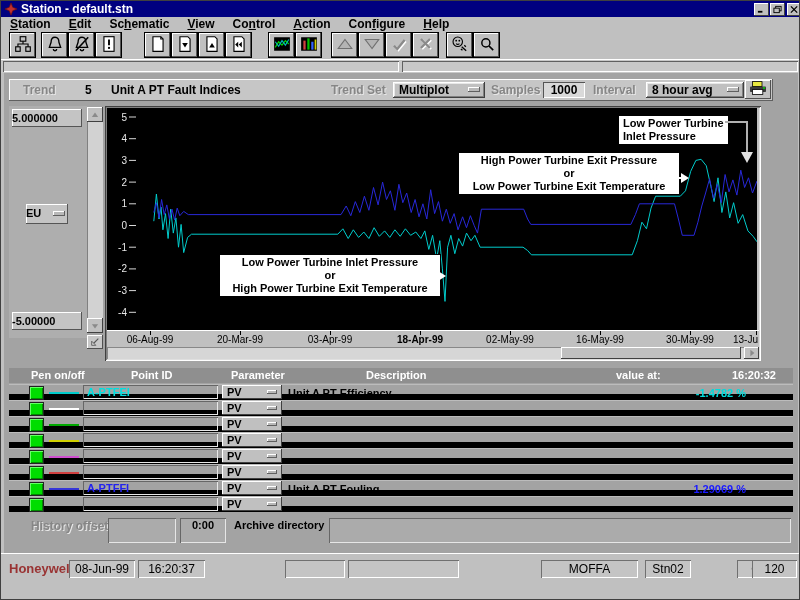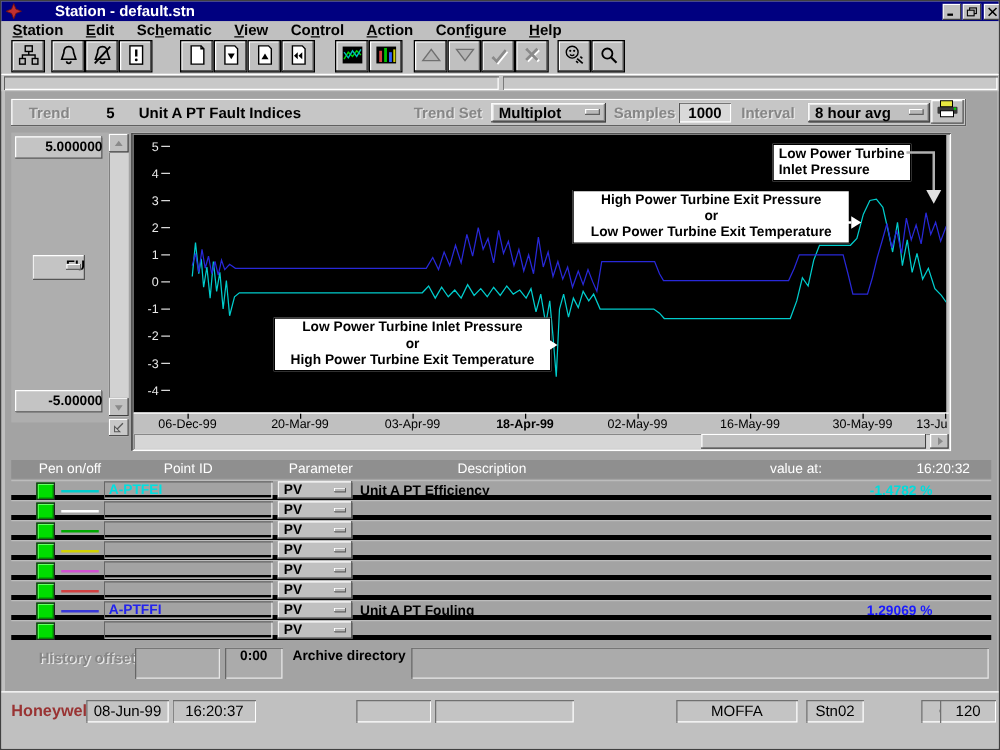--- a/index.html
+++ b/index.html
@@ -1,21 +1,21 @@
 <!DOCTYPE html>
 <html><head>
 <meta charset="utf-8">
 <style>
   html,body{margin:0;padding:0;background:#555;}
   #window{position:relative;width:800px;height:600px;background:#c0c0c0;overflow:hidden;
     font-family:"Liberation Sans",sans-serif;border:1px solid #404040;box-sizing:border-box;}
   .raised1{background:#c0c0c0;box-shadow:inset -1px -1px 0 #505050,inset 1px 1px 0 #ffffff;}
   .sunken{box-shadow:inset 1px 1px 0 #606060,inset -1px -1px 0 #ffffff;}
   
-  #titlebar{position:absolute;left:0;top:0;width:100%;height:16px;background:#000080;display:flex;align-items:center;gap:23px;}
+  #titlebar{position:absolute;left:0;top:0;width:100%;height:16px;background:#000080;display:flex;align-items:center;}
   #titlebar .ticon{width:14px;height:14px;margin:0 3px;}
   #title-text{color:#fff;font-weight:bold;font-size:12px;line-height:15px;}
   .win-btn{position:absolute;top:2px;width:15px;height:13px;background:#c0c0c0;
     box-shadow:inset -1px -1px 0 #404040,inset 1px 1px 0 #fff;display:flex;align-items:center;justify-content:center;}
   
   #menubar{position:absolute;left:0;top:16px;width:100%;height:15px;background:#c0c0c0;font-size:12px;font-weight:bold;}
   .menu-item{display:inline-block;padding:0 9px;line-height:15px;color:#000;}
   .menu-item .ul{text-decoration:underline;}
   
   #toolbar{position:absolute;left:0;top:31px;width:100%;height:26px;background:#c0c0c0;}
@@ -35,21 +35,21 @@
   .hdr-abs{position:absolute;top:4px;line-height:14px;white-space:nowrap;}
   .blackbold{color:#000;font-weight:bold;font-size:12px;}
   .dropdown{position:absolute;background:#c0c0c0;box-shadow:inset -1px -1px 0 #404040,inset 1px 1px 0 #fff,inset -2px -2px 0 #808080,inset 2px 2px 0 #e8e8e8;
     font-weight:bold;font-size:12px;color:#000;line-height:16px;padding-left:6px;white-space:nowrap;}
   .dd-dash{position:absolute;right:5px;top:50%;margin-top:-3px;width:12px;height:5px;background:#b8b8b8;
     box-shadow:inset -1px -1px 0 #606060,inset 1px 1px 0 #fff;}
   .field{background:#d9d9d9;box-shadow:inset 1px 1px 0 #555,inset -1px -1px 0 #fff;
     font-weight:bold;font-size:12px;color:#000;text-align:center;}
   
   #left-panel{position:absolute;left:5px;top:33px;width:78px;height:232px;background:#aeaeae;}
-  .range-box{position:absolute;left:3px;width:70px;height:18px;line-height:18px;text-align:right;
+  .range-box{position:absolute;left:3px;width:70px;height:18px;line-height:18px;text-align:left;
     font-size:11px;font-weight:bold;color:#000;background:#c4c4c4;box-shadow:inset -1px -1px 0 #555,inset 1px 1px 0 #fff;}
   #eu-btn{left:17px;top:98px;width:42px;height:20px;line-height:18px;}
   
   #vscroll{position:absolute;left:83px;top:34px;width:16px;height:226px;background:#d2d2d2;box-shadow:inset 1px 1px 0 #808080;}
   .sb-btn{position:absolute;left:0;width:16px;height:15px;background:#c0c0c0;
     box-shadow:inset -1px -1px 0 #404040,inset 1px 1px 0 #fff;display:flex;align-items:center;justify-content:center;}
   .sb-btn svg{width:10px;height:10px;}
   
   #plot-panel{position:absolute;left:101px;top:33px;width:656px;height:255px;background:#c0c0c0;
     box-shadow:inset 1px 1px 0 #404040,inset -1px -1px 0 #fff,inset 2px 2px 0 #808080,inset -2px -2px 0 #dfdfdf;}
@@ -66,23 +66,23 @@
   
   #hscroll{position:absolute;left:2px;top:241px;width:652px;height:12px;background:#d6d6d6;box-shadow:inset 1px 1px 0 #888;}
   #hthumb{position:absolute;left:454px;top:0;width:180px;height:12px;background:#c0c0c0;
     box-shadow:inset -1px -1px 0 #404040,inset 1px 1px 0 #fff;}
   #harrow{position:absolute;right:0;top:0;width:15px;height:12px;background:#c0c0c0;
     box-shadow:inset -1px -1px 0 #404040,inset 1px 1px 0 #fff;display:flex;align-items:center;justify-content:center;}
   #corner-btn{position:absolute;left:83px;top:262px;width:16px;height:14px;background:#c8c8c8;
     box-shadow:inset -1px -1px 0 #505050,inset 1px 1px 0 #fff;display:flex;align-items:center;justify-content:center;}
   
   #pen-header{position:absolute;left:5px;top:295px;width:784px;height:15px;background:#8f8f8f;}
-  #pen-header span{position:absolute;top:1px;font-size:11px;font-weight:normal;color:#fff;line-height:13px;white-space:nowrap;}
+  #pen-header span{position:absolute;top:1px;font-size:11px;font-weight:bold;color:#fff;line-height:13px;white-space:nowrap;}
   #pen-rows{position:absolute;left:5px;top:311px;width:784px;}
-  .pen-row{position:relative;height:16px;border-bottom:4px solid #000000;border-top:1px solid #bcbcbc;box-sizing:border-box;}
+  .pen-row{position:relative;height:16px;border-bottom:6px solid #000000;border-top:1px solid #bcbcbc;box-sizing:border-box;}
   .pen-toggle{position:absolute;left:20px;top:1px;width:13px;height:12px;background:#00dd00;border:1px solid #222;
     box-shadow:inset 1px 1px 0 #66ff66,inset -1px -1px 0 #008800;}
   .pen-line{position:absolute;left:40px;top:7px;width:30px;height:2px;}
   .pen-id{position:absolute;left:74px;top:0px;width:135px;height:14px;box-shadow:inset 1px 1px 0 #666,inset -1px -1px 0 #e8e8e8;
     font-size:11px;font-weight:bold;line-height:14px;padding-left:4px;box-sizing:border-box;}
   .pen-pv{position:absolute;left:213px;top:0px;width:60px;height:14px;background:#c0c0c0;
     box-shadow:inset -1px -1px 0 #404040,inset 1px 1px 0 #fff;font-size:11px;font-weight:bold;line-height:14px;padding-left:5px;box-sizing:border-box;}
   .pen-pv .dd-dash{width:10px;height:4px;margin-top:-2px;}
   .pen-desc{position:absolute;left:279px;top:1px;font-size:11px;font-weight:bold;color:#000;line-height:14px;white-space:nowrap;}
   .pen-value{position:absolute;right:47px;top:1px;font-size:11px;font-weight:bold;line-height:14px;}
@@ -354,21 +354,21 @@
           <div>High Power Turbine Exit Temperature</div>
         </div>
         <svg class="ann-arrow" style="left:323px;top:160px;" width="17" height="16">
           <line x1="0" y1="8" x2="8" y2="8" stroke="#fff" stroke-width="2"></line>
           <polygon points="8,3 16,8 8,13" fill="#fff"></polygon>
         </svg>
       </div>
 
       <div id="date-strip">
           <div class="dtick" style="left: 43px;"></div>
-          <span class="dlabel" style="left: 43px; transform: translateX(-50%);">06-Dec-99</span>
+          <span class="dlabel" style="left: 43px; transform: translateX(-50%);">06-Aug-99</span>
           <div class="dtick" style="left: 133px;"></div>
           <span class="dlabel" style="left: 133px; transform: translateX(-50%);">20-Mar-99</span>
           <div class="dtick" style="left: 223px;"></div>
           <span class="dlabel" style="left: 223px; transform: translateX(-50%);">03-Apr-99</span>
           <div class="dtick" style="left: 313px;"></div>
           <span class="dlabel" style="left: 313px; transform: translateX(-50%); font-weight: bold;">18-Apr-99</span>
           <div class="dtick" style="left: 403px;"></div>
           <span class="dlabel" style="left: 403px; transform: translateX(-50%);">02-May-99</span>
           <div class="dtick" style="left: 493px;"></div>
           <span class="dlabel" style="left: 493px; transform: translateX(-50%);">16-May-99</span>

